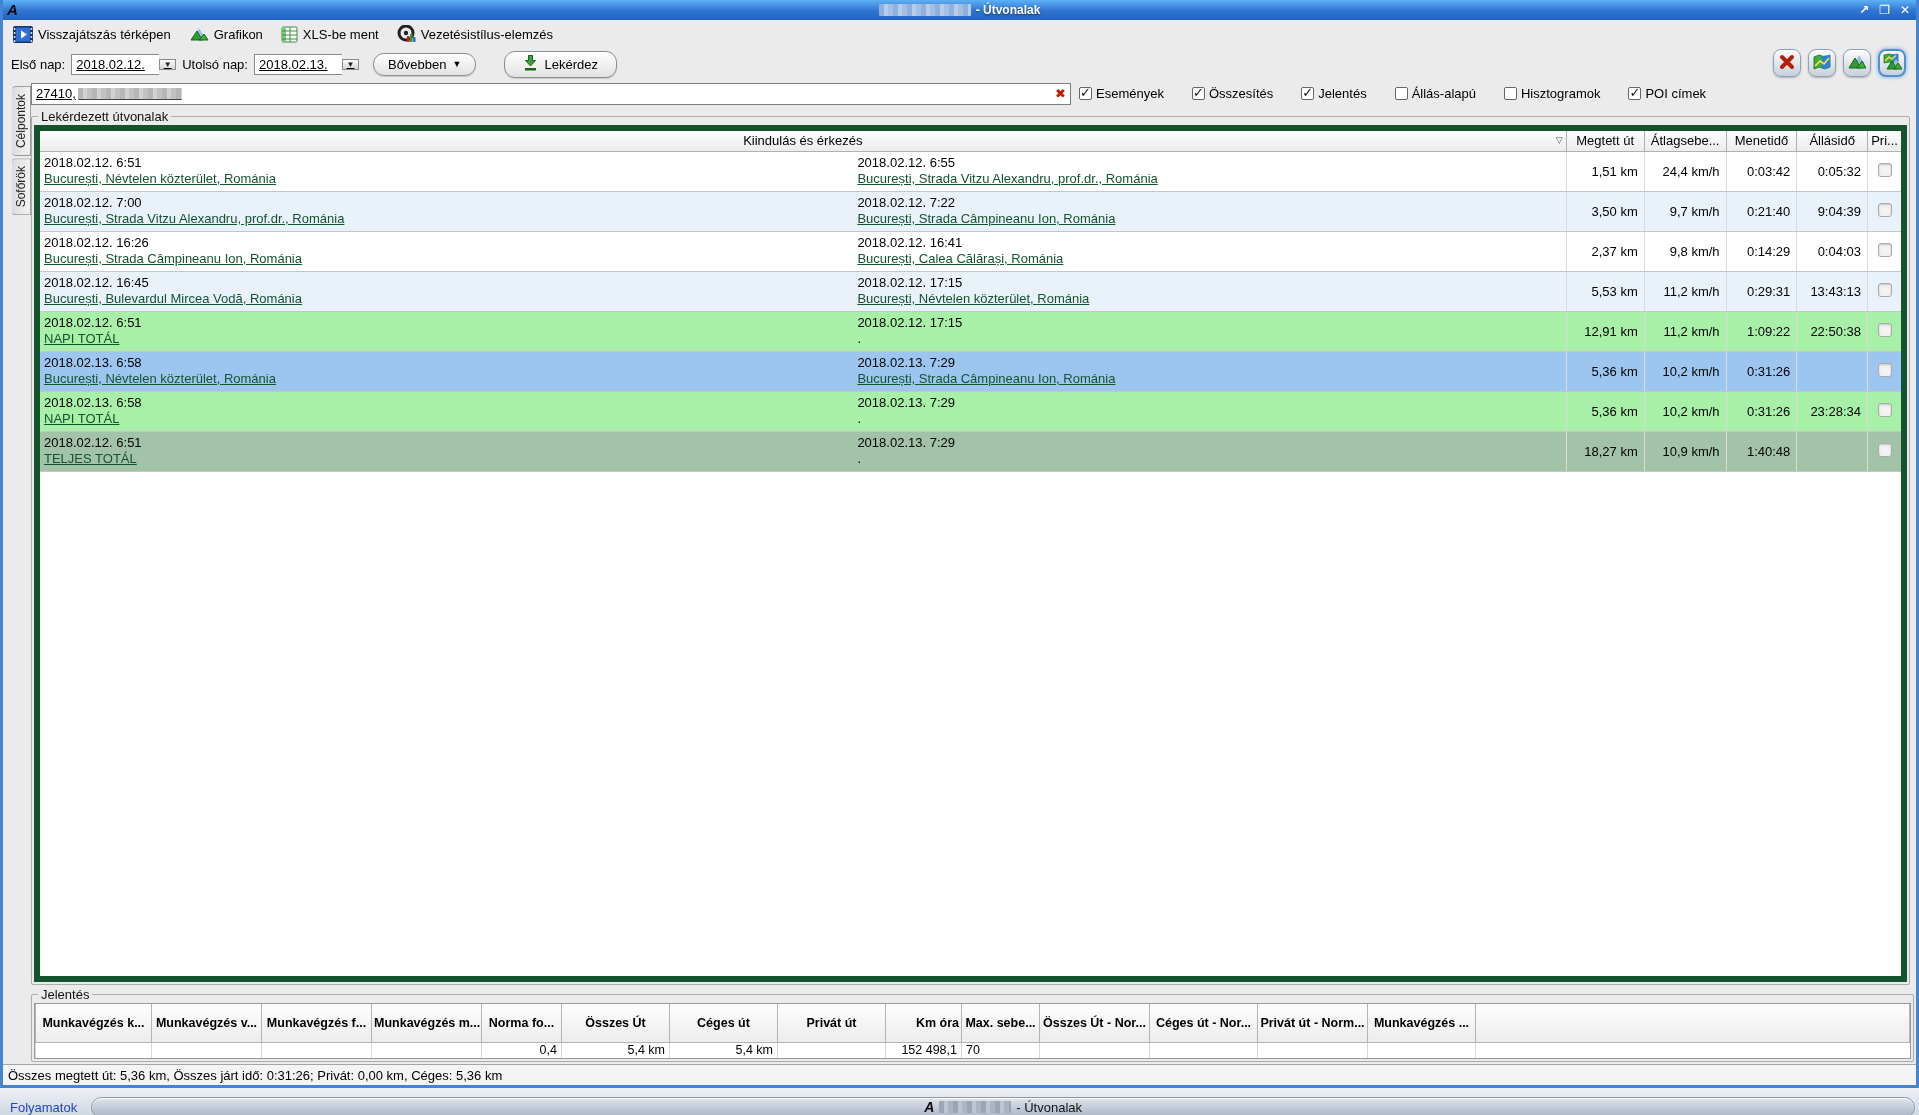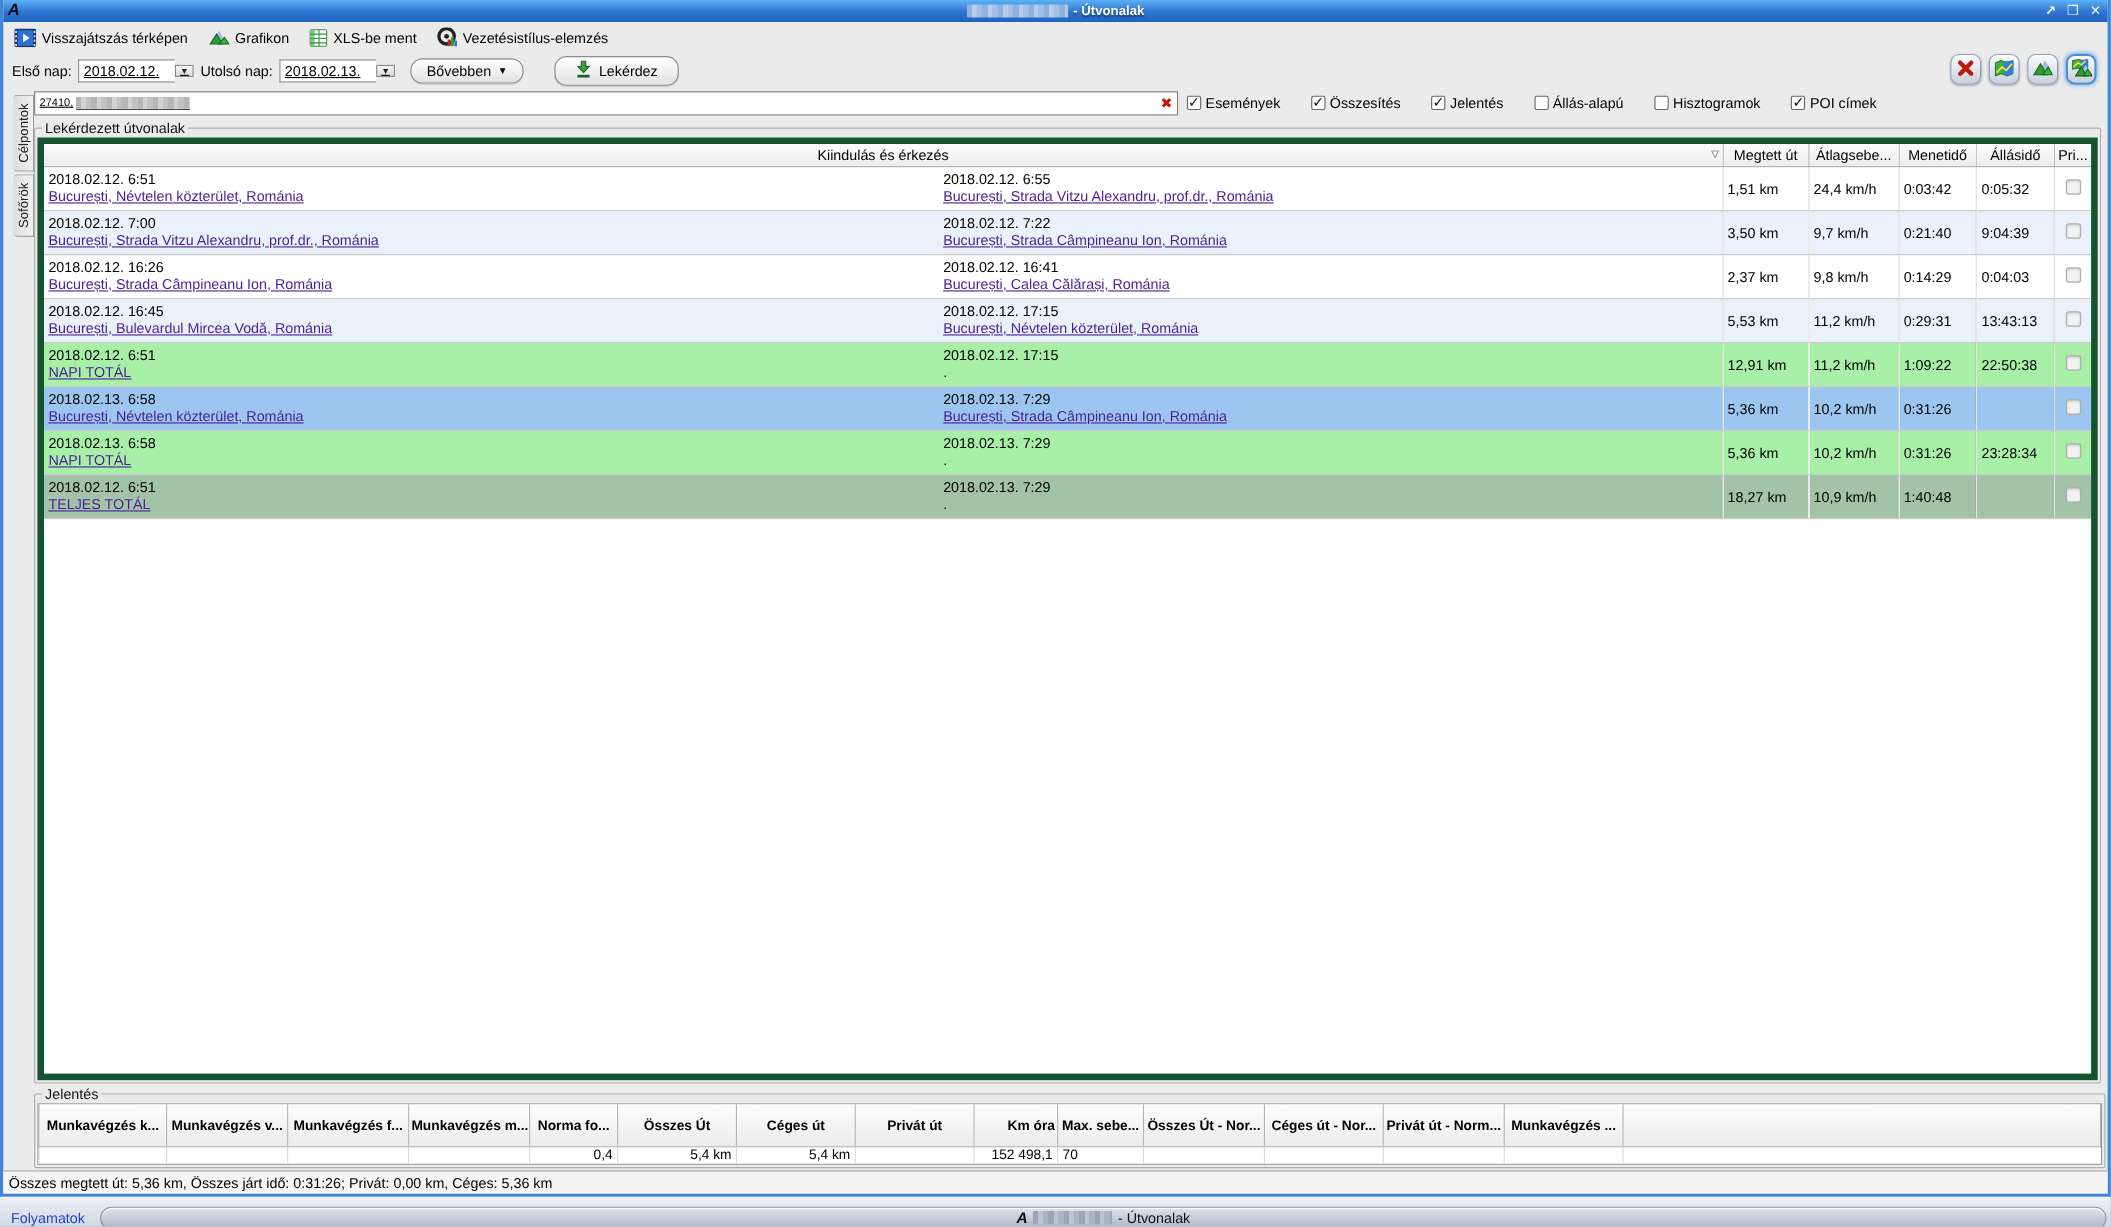--- a/index.html
+++ b/index.html
@@ -29,21 +29,21 @@
   .quick-btns { position:absolute; right:10px; top:1px; display:flex; gap:7px; }
   .qbtn { width:28px; height:28px; border-radius:8px; border:1px solid #8fa0b6; background:linear-gradient(#fcfcfc,#c7d0dc); display:flex; align-items:center; justify-content:center; cursor:pointer; box-shadow:inset 0 1px 0 #fff,0 1px 2px rgba(0,0,0,.25); }
   .qbtn.sel { border:2px solid #4e8fd8; box-shadow:0 0 4px #6aa6e8, inset 0 1px 0 #fff; }
   
   .midrow { display:flex; flex:1; min-height:0; }
   .tabstrip { width:28px; flex:0 0 auto; display:flex; flex-direction:column; gap:2px; padding-top:6px; align-items:flex-end; }
   .vtab { writing-mode:vertical-rl; transform:rotate(180deg); background:linear-gradient(90deg,#f2f2f2,#dcdcdc); border:1px solid #9a9a9a; border-right:none; border-radius:0 4px 4px 0; padding:7px 2px; font-size:12px; color:#222; cursor:pointer; }
   .rightcol { flex:1; display:flex; flex-direction:column; min-width:0; padding-right:4px; }
   .searchrow { height:27px; display:flex; align-items:center; gap:8px; flex:0 0 auto; }
   .search-input { width:1040px; height:22px; background:#fff; border:1px solid #7d7d7d; display:flex; align-items:center; padding:0 4px; gap:2px; }
-  .search-input .txt { font-size:10px; text-decoration:underline; }
+  .search-input .txt { font-size:13px; text-decoration:underline; }
   .search-input .redacted { border-bottom:1px solid #444; }
   .search-clear { margin-left:auto; color:#cc1100; font-weight:900; font-size:13px; cursor:pointer; }
   .opts { display:flex; align-items:center; gap:28px; }
   .opt { display:flex; align-items:center; gap:4px; cursor:pointer; }
   .cb { width:13px; height:13px; background:#fff; border:1px solid #666; border-radius:2px; position:relative; flex:0 0 auto; }
   .cb.checked::after { content:"✓"; position:absolute; left:0px; top:-3px; font-size:13px; font-weight:bold; color:#111; }
   
   fieldset { border:1px solid #adadad; border-radius:2px; margin:2px 2px 0 0; }
   legend { font-size:13px; padding:0 3px; margin-left:6px; color:#111; }
   .routes-fieldset { flex:1; display:flex; flex-direction:column; min-height:0; }
@@ -54,23 +54,23 @@
   .routes-table th:first-child { border-left:none; }
   .routes-table th:last-child { border-right:none; }
   .sort-ind { position:absolute; right:3px; top:4px; font-size:9px; color:#555; }
   .routes-table td { border-left:1px solid rgba(0,0,0,.14); border-bottom:1px solid #c6c6c6; height:40px; font-size:13px; vertical-align:middle; padding:2px 4px; overflow:hidden; }
   .routes-table td:first-child { border-left:none; }
   .route-cell { padding:2px 0 2px 2px !important; }
   .route-flex { display:flex;gap:46px; }
   .route-flex .dep { width:50.5%; padding-left:2px; }
   .route-flex .arr { flex:1; }
   .rt-time { line-height:16px; }
-  .rt-addr a { color:#4c1d95; text-decoration:underline; line-height:16px; }
+  .rt-addr a { color:#14532d; text-decoration:underline; line-height:16px; }
   .rt-plain { line-height:16px; }
-  td.num { text-align:left; padding-right:6px; }
+  td.num { text-align:right; padding-right:6px; }
   td.pri { text-align:center; padding:0; }
   .rowcb { display:inline-block; width:14px; height:14px; background:#f2f2f2; border:1px solid #aaa; border-radius:3px; box-shadow:inset 0 1px 2px rgba(0,0,0,.18); cursor:pointer; }
   tr.zebra  td { background:#e9f2fb; }
   tr.plain  td { background:#ffffff; }
   tr.total  td { background:#a8f0a8; }
   tr.selected td { background:#9cc6f0; }
   tr.grand  td { background:#a2c3a8; }
   tr.lastpos td { background:#ffff8f; }
   
   .report-fieldset { margin-left:28px; margin-right:2px; flex:0 0 auto; }

